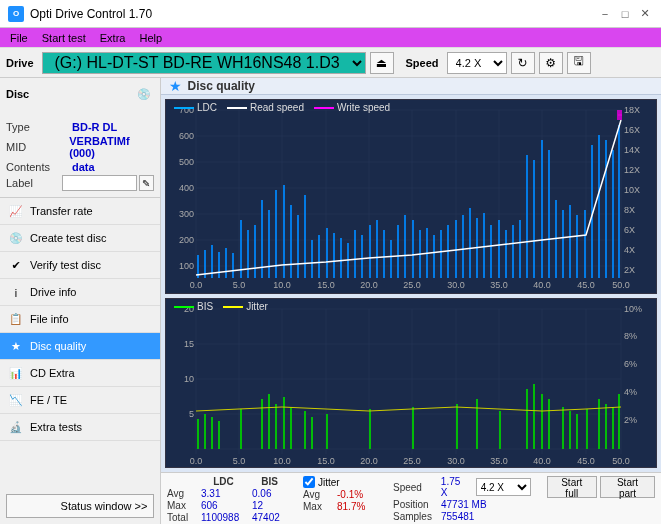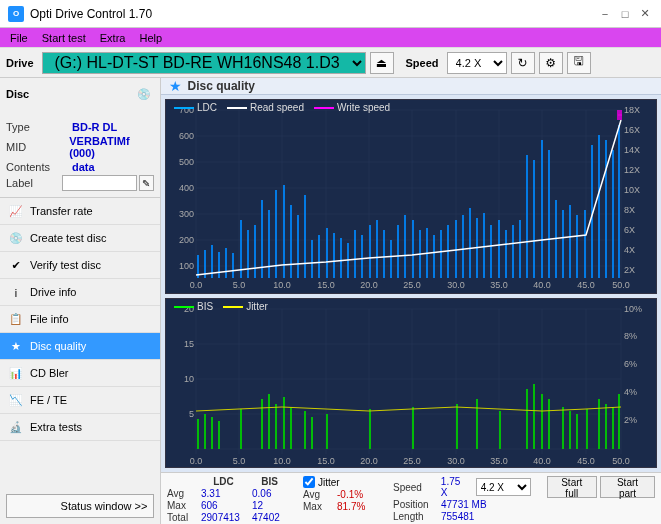--- a/index.html
+++ b/index.html
@@ -177,21 +177,21 @@
     <div class="nav-item">
       <span class="nav-icon">📋</span>
       <span class="nav-label">File info</span>
     </div>
     <div class="nav-item active">
       <span class="nav-icon">★</span>
       <span class="nav-label">Disc quality</span>
     </div>
     <div class="nav-item">
       <span class="nav-icon">📊</span>
-      <span class="nav-label">CD Bler</span>
+      <span class="nav-label">CD Extra</span>
     </div>
     <div class="nav-item">
       <span class="nav-icon">📉</span>
       <span class="nav-label">FE / TE</span>
     </div>
     <div class="nav-item">
       <span class="nav-icon">🔬</span>
       <span class="nav-label">Extra tests</span>
     </div>
 
@@ -465,21 +465,21 @@
           <span class="stats-val">3.31</span>
           <span class="stats-val2">0.06</span>
         </div>
         <div class="stats-row">
           <span class="stats-label">Max</span>
           <span class="stats-val">606</span>
           <span class="stats-val2">12</span>
         </div>
         <div class="stats-row">
           <span class="stats-label">Total</span>
-          <span class="stats-val">2907413</span>
+          <span class="stats-val">1100988</span>
           <span class="stats-val2">47402</span>
         </div>
       </div>
 
       <div class="jitter-group">
         <div class="jitter-header">
           <input type="checkbox" class="jitter-checkbox" checked="" style="">
           <span>Jitter</span>
         </div>
         <div class="stats-row">
@@ -498,21 +498,21 @@
           <span class="speed-val">1.75 X</span>
           <select class="speed-select2">
             <option>4.2 X</option>
           </select>
         </div>
         <div class="speed-row">
           <span class="speed-key">Position</span>
           <span class="speed-val">47731 MB</span>
         </div>
         <div class="speed-row">
-          <span class="speed-key">Length</span>
+          <span class="speed-key">Samples</span>
           <span class="speed-val">755481</span>
         </div>
       </div>
 
       <div class="action-btns">
         <button class="action-btn">Start full</button>
         <button class="action-btn">Start part</button>
       </div>
     </div>
   </div>

